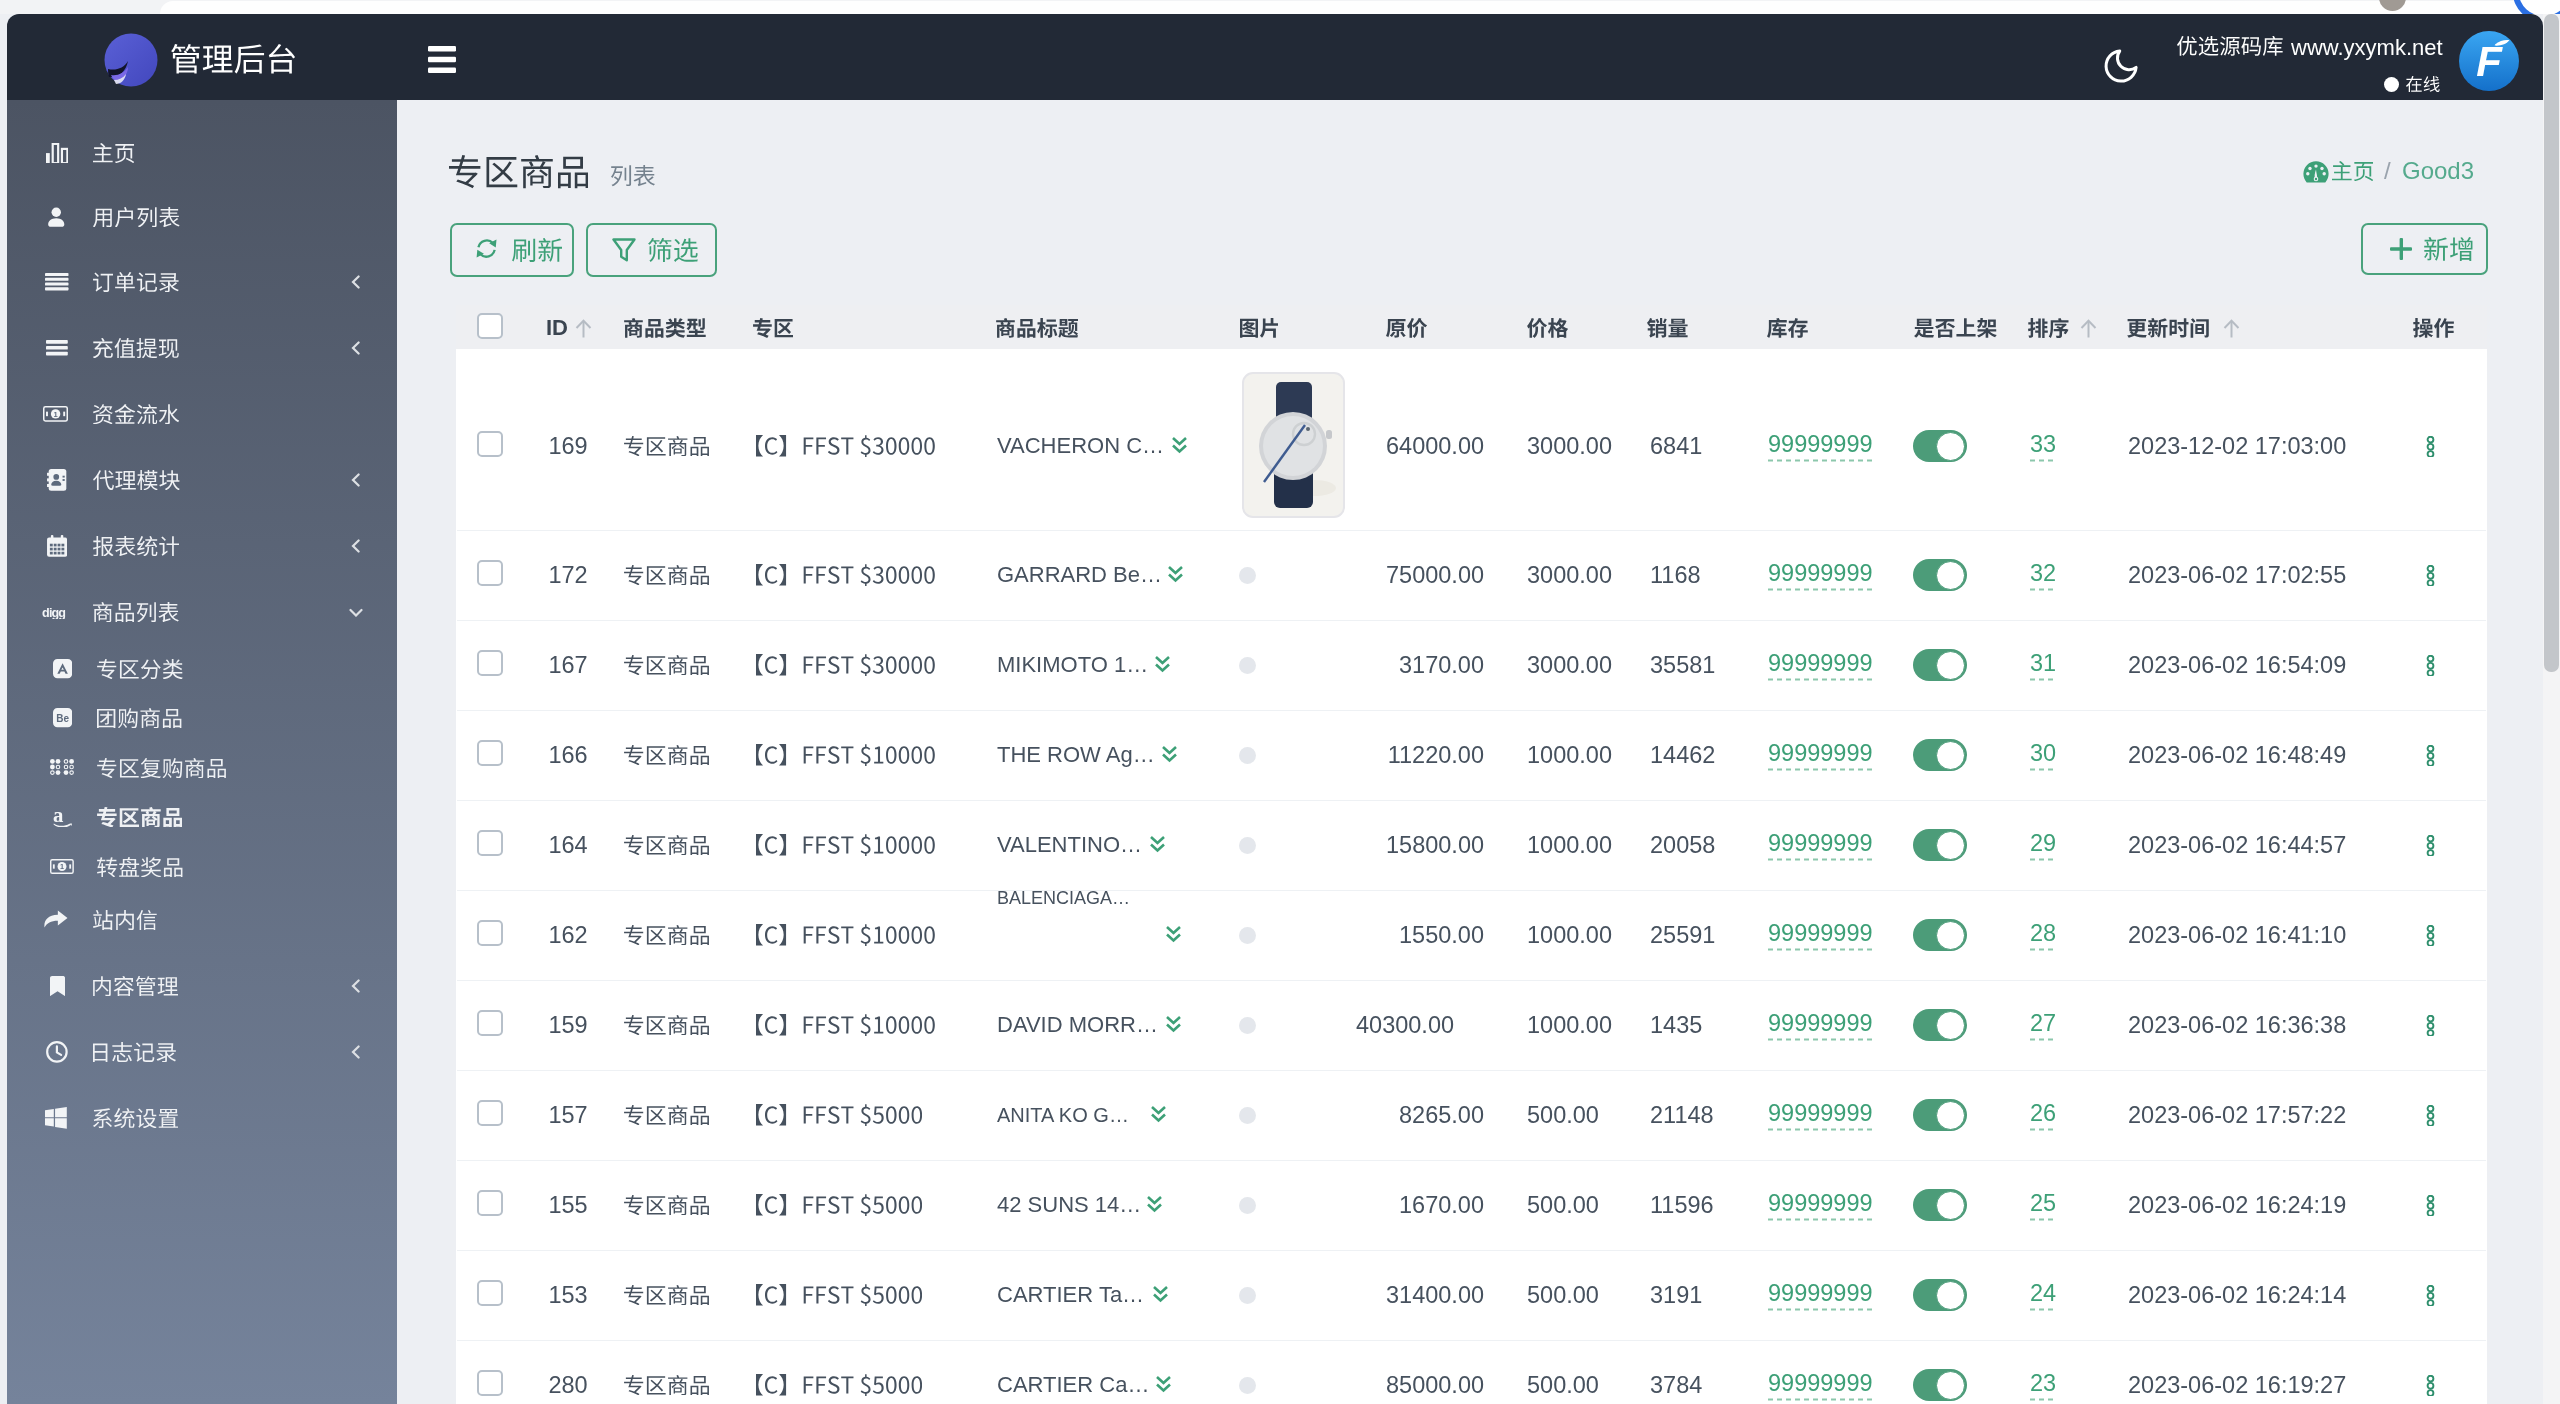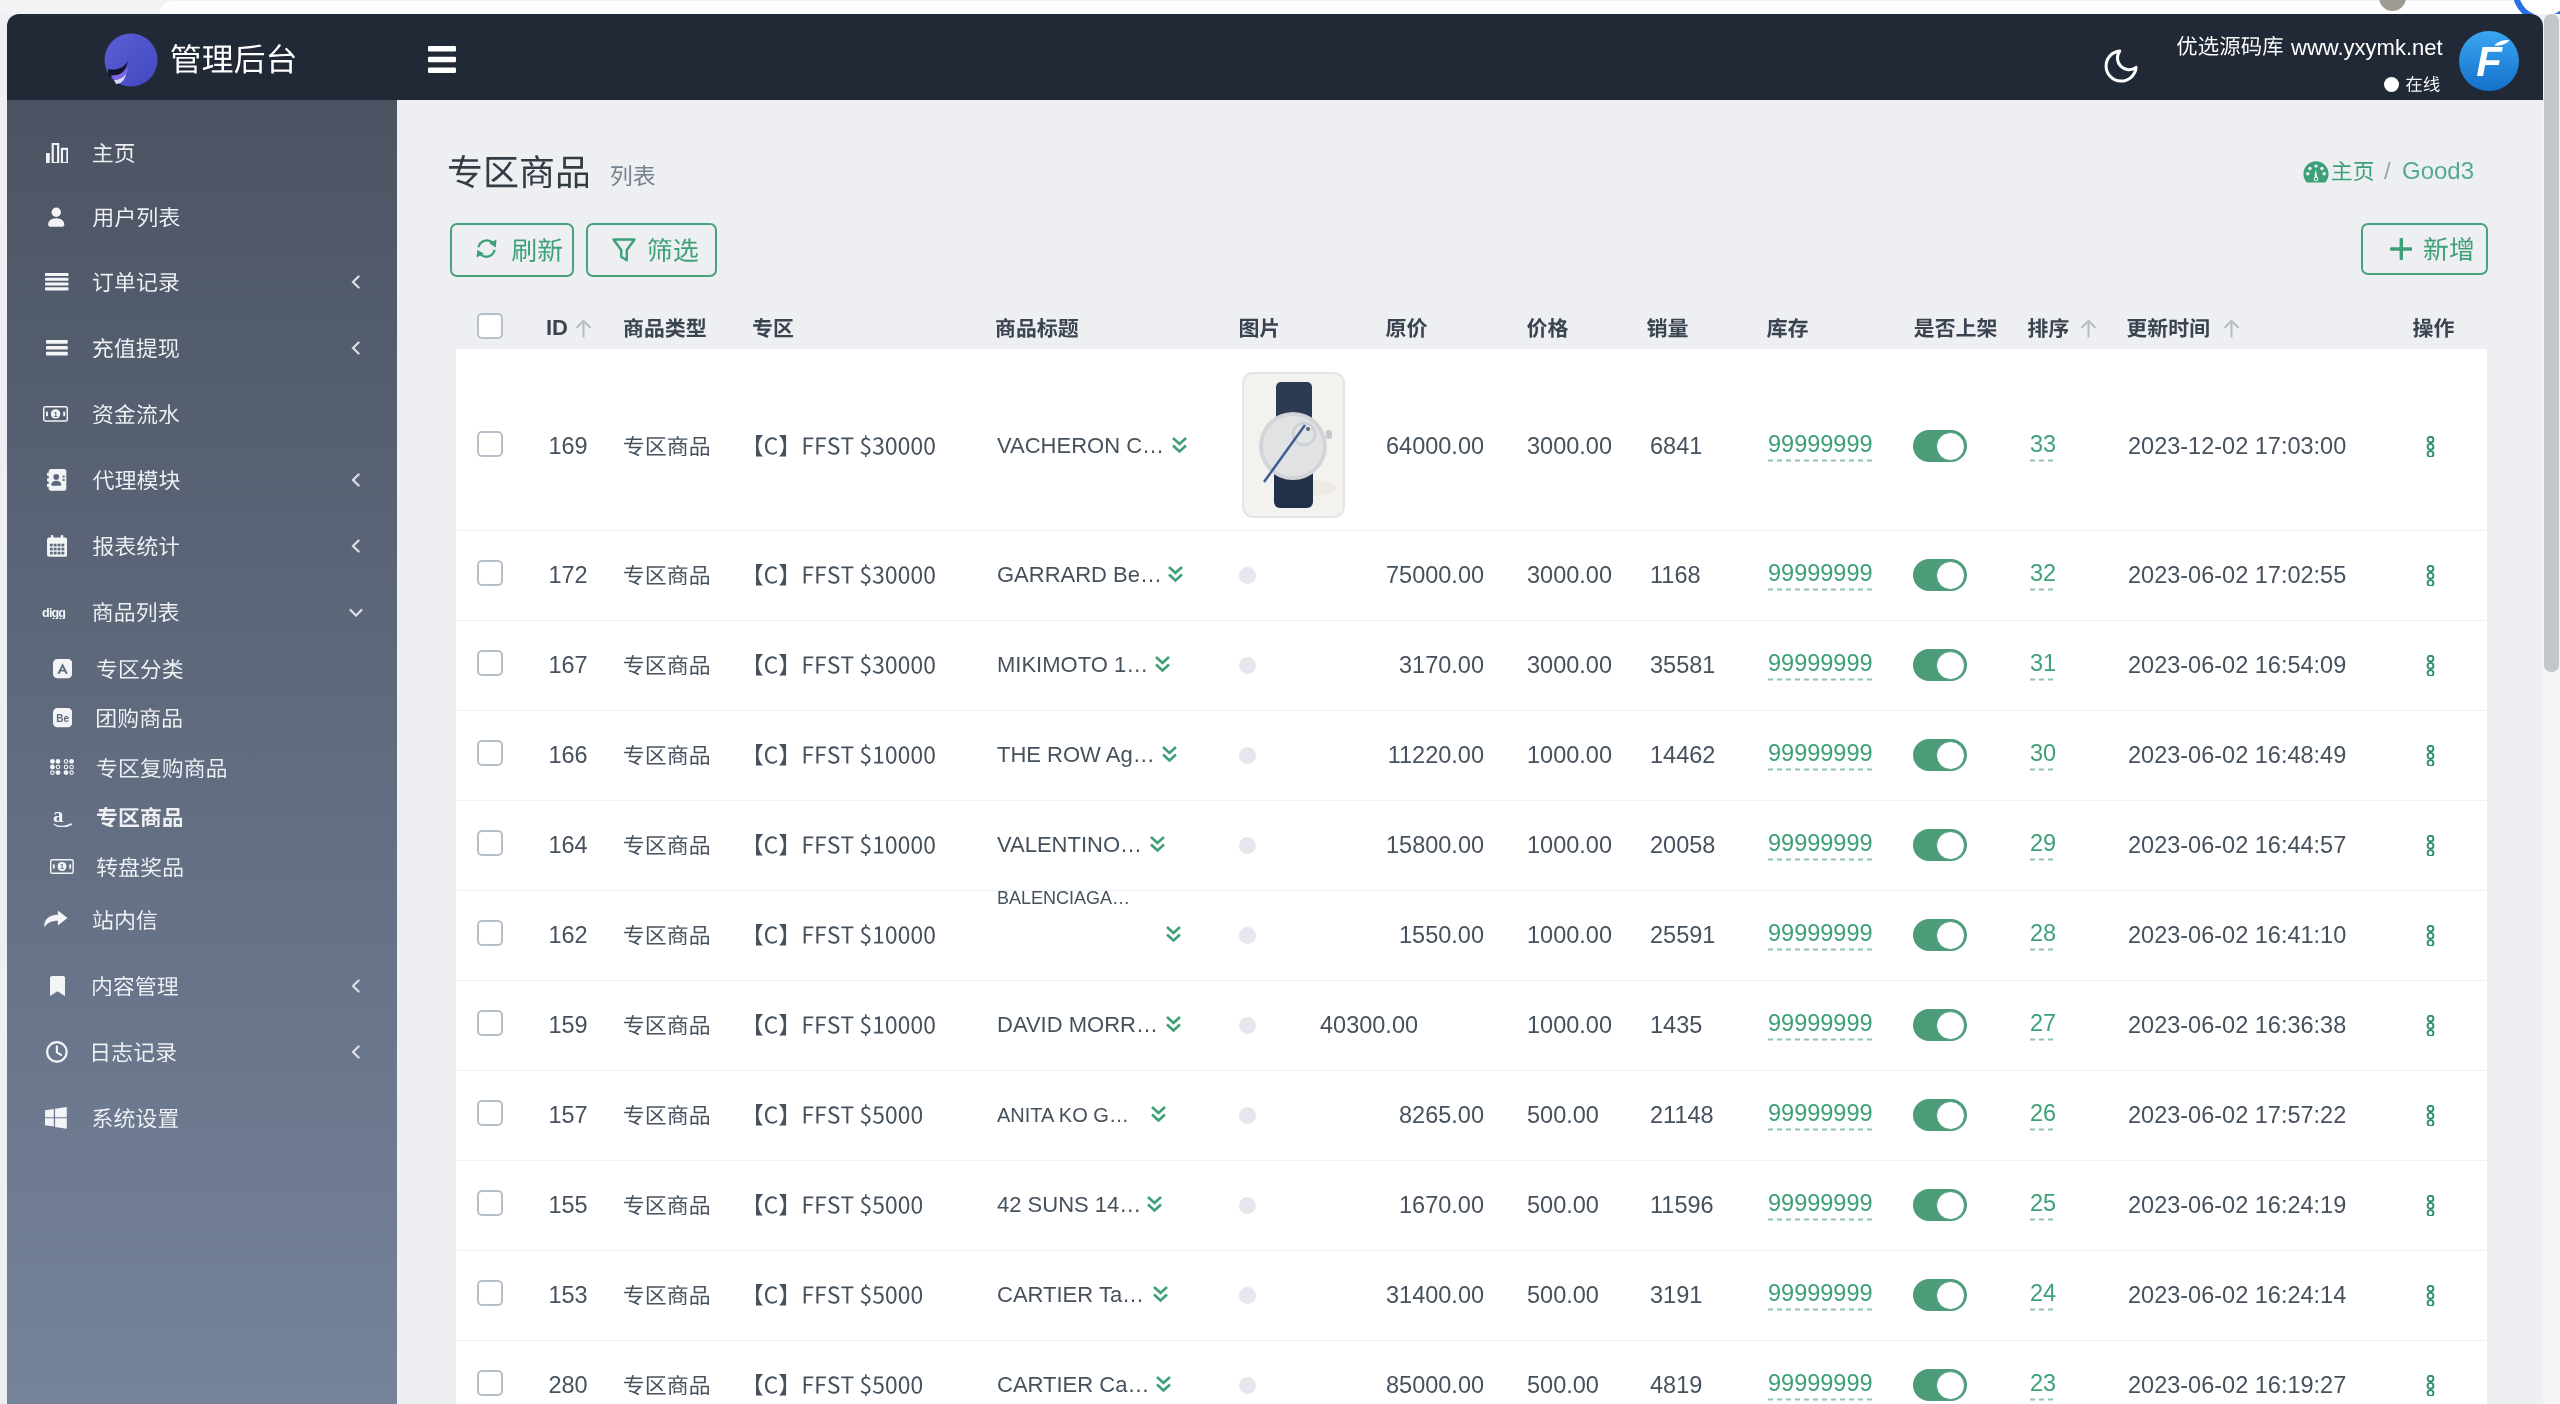--- a/index.html
+++ b/index.html
@@ -299,21 +299,21 @@
 <div style="position:absolute;left:477px;top:1010.0px;width:26px;height:26px;box-sizing:border-box;border:2.5px solid #b7c0ca;border-radius:5px;background:#fff"></div>
 <div class="t" style="left:545px;top:1025px;transform:translateY(-50%);width:46px;text-align:center;font-size:23.5px">159</div>
 <div style="position:absolute;left:624.0px;top:1014.8px;width:85.1px;height:20.3px;line-height:0"><svg width="85.1" height="20.3" viewBox="1.23 -18.57 85.12 20.35">
       <path d="M9.3 -18.5 8.6 -16H3V-14.5H8.2L7.4 -11.8H1.2V-10.2H6.8C6.3 -8.7 5.9 -7.3 5.4 -6.2H15.7C14.4 -4.9 12.8 -3.4 11.3 -2C9.7 -2.6 8.1 -3.1 6.6 -3.5L5.7 -2.3C9 -1.3 13.4 0.5 15.6 1.8L16.6 0.4C15.6 -0.2 14.4 -0.8 13 -1.3C15 -3.3 17.2 -5.5 18.8 -7.1L17.6 -7.9L17.3 -7.8H7.7L8.5 -10.2H20.4V-11.8H9.1L9.9 -14.5H18.9V-16H10.4L11 -18.3Z M42.4 -17.3H24.1V1.1H42.9V-0.5H25.8V-15.7H42.4ZM27.7 -12.9C29.4 -11.5 31.3 -9.8 33.1 -8.1C31.2 -6.2 29.1 -4.6 27 -3.3C27.4 -3 28 -2.4 28.3 -2C30.4 -3.4 32.4 -5.1 34.3 -7C36.2 -5.2 37.9 -3.4 39 -2L40.3 -3.2C39.1 -4.6 37.4 -6.4 35.4 -8.2C37 -10 38.4 -12 39.6 -14L38.1 -14.6C37 -12.8 35.7 -11 34.2 -9.3C32.4 -10.9 30.6 -12.5 28.9 -13.8Z M50 -14.1C50.5 -13.4 51.1 -12.2 51.4 -11.6L52.9 -12.2C52.6 -12.8 52 -13.9 51.5 -14.7ZM56.3 -8.9C57.8 -7.9 59.7 -6.4 60.6 -5.5L61.6 -6.6C60.6 -7.5 58.7 -8.9 57.3 -9.9ZM52.7 -9.7C51.7 -8.6 50.2 -7.5 48.8 -6.7C49.1 -6.4 49.5 -5.7 49.6 -5.4C51 -6.3 52.8 -7.8 53.9 -9.2ZM58.5 -14.5C58.1 -13.6 57.5 -12.4 56.8 -11.5H46.6V1.7H48.2V-10.1H62V-0.1C62 0.3 61.8 0.4 61.4 0.4C61.1 0.4 59.8 0.4 58.5 0.4C58.7 0.7 58.9 1.3 59 1.6C60.9 1.6 62 1.6 62.6 1.4C63.3 1.2 63.5 0.8 63.5 -0.1V-11.5H58.6C59.1 -12.3 59.7 -13.2 60.3 -14.1ZM50.9 -6.1V-0H52.3V-1.1H59V-6.1ZM52.3 -4.9H57.6V-2.3H52.3ZM53.7 -18.1C54 -17.5 54.3 -16.8 54.6 -16.1H45.3V-14.7H64.7V-16.1H56.4C56.1 -16.8 55.7 -17.8 55.3 -18.6Z M72.6 -16H81.4V-11.8H72.6ZM71 -17.5V-10.2H83.1V-17.5ZM67.8 -7.9V1.8H69.4V0.6H74V1.6H75.7V-7.9ZM69.4 -1V-6.3H74V-1ZM78.1 -7.9V1.8H79.7V0.6H84.7V1.6H86.3V-7.9ZM79.7 -1V-6.3H84.7V-1Z" fill="#46515e"></path>
     </svg></div>
 <div style="position:absolute;left:756.0px;top:1013.9px;width:178.8px;height:22.3px;line-height:0"><svg width="178.8" height="22.3" viewBox="15.32 -19.46 178.85 22.29">
       <path d="M22.2 -19.3V-19.5H15.3V2H22.2V1.9C19.7 -0.3 17.7 -4.1 17.7 -8.7C17.7 -13.4 19.7 -17.2 22.2 -19.3Z M31.7 0.3C33.9 0.3 35.5 -0.6 36.8 -2.1L35.7 -3.5C34.6 -2.3 33.4 -1.6 31.8 -1.6C28.5 -1.6 26.5 -4.2 26.5 -8.5C26.5 -12.7 28.7 -15.3 31.8 -15.3C33.3 -15.3 34.4 -14.7 35.3 -13.7L36.4 -15.1C35.5 -16.2 33.9 -17.2 31.8 -17.2C27.5 -17.2 24.3 -13.9 24.3 -8.4C24.3 -2.9 27.5 0.3 31.7 0.3Z M45.4 2V-19.5H38.5V-19.3C41 -17.2 43 -13.4 43 -8.7C43 -4.1 41 -0.3 38.5 1.9V2Z M63 0H65.1V-7.6H71.6V-9.4H65.1V-15.1H72.7V-16.9H63Z M75.7 0H77.8V-7.6H84.2V-9.4H77.8V-15.1H85.4V-16.9H75.7Z M93.1 0.3C96.6 0.3 98.8 -1.8 98.8 -4.5C98.8 -7 97.3 -8.1 95.3 -9L92.9 -10C91.6 -10.6 90.1 -11.2 90.1 -12.9C90.1 -14.4 91.4 -15.3 93.3 -15.3C94.8 -15.3 96.1 -14.7 97.1 -13.7L98.2 -15.1C97 -16.3 95.3 -17.2 93.3 -17.2C90.2 -17.2 88 -15.3 88 -12.7C88 -10.2 89.8 -9 91.4 -8.4L93.8 -7.3C95.4 -6.6 96.6 -6 96.6 -4.3C96.6 -2.7 95.3 -1.6 93.1 -1.6C91.3 -1.6 89.6 -2.4 88.4 -3.7L87.2 -2.2C88.6 -0.7 90.7 0.3 93.1 0.3Z M105.6 0H107.7V-15.1H112.8V-16.9H100.5V-15.1H105.6Z M124.4 2.8H125.9V0.2C128.4 -0.1 129.9 -1.8 129.9 -4.2C129.9 -9.8 122.7 -8.7 122.7 -12.5C122.7 -14 123.7 -14.9 125.3 -14.9C126.7 -14.9 127.5 -14.4 128.5 -13.5L129.6 -14.7C128.6 -15.7 127.6 -16.5 125.9 -16.7V-19.2H124.4V-16.6C122.2 -16.3 120.7 -14.7 120.7 -12.4C120.7 -7.4 127.9 -8.3 127.9 -4.1C127.9 -2.5 126.9 -1.4 125 -1.4C123.4 -1.4 122.1 -2.2 121 -3.2L120 -1.7C121.1 -0.7 122.8 0.1 124.4 0.3Z M133.5 0H142.7V-1.7H139.4V-16.9H137.7C136.8 -16.3 135.7 -15.9 134.3 -15.7V-14.3H137.3V-1.7H133.5Z M150.6 0.3C153.8 0.3 155.9 -2.6 155.9 -8.5C155.9 -14.3 153.8 -17.2 150.6 -17.2C147.4 -17.2 145.4 -14.3 145.4 -8.5C145.4 -2.6 147.4 0.3 150.6 0.3ZM150.6 -1.4C148.7 -1.4 147.4 -3.5 147.4 -8.5C147.4 -13.4 148.7 -15.5 150.6 -15.5C152.5 -15.5 153.8 -13.4 153.8 -8.5C153.8 -3.5 152.5 -1.4 150.6 -1.4Z M163.4 0.3C166.6 0.3 168.6 -2.6 168.6 -8.5C168.6 -14.3 166.6 -17.2 163.4 -17.2C160.2 -17.2 158.1 -14.3 158.1 -8.5C158.1 -2.6 160.2 0.3 163.4 0.3ZM163.4 -1.4C161.5 -1.4 160.2 -3.5 160.2 -8.5C160.2 -13.4 161.5 -15.5 163.4 -15.5C165.3 -15.5 166.6 -13.4 166.6 -8.5C166.6 -3.5 165.3 -1.4 163.4 -1.4Z M176.2 0.3C179.4 0.3 181.4 -2.6 181.4 -8.5C181.4 -14.3 179.4 -17.2 176.2 -17.2C172.9 -17.2 170.9 -14.3 170.9 -8.5C170.9 -2.6 172.9 0.3 176.2 0.3ZM176.2 -1.4C174.2 -1.4 172.9 -3.5 172.9 -8.5C172.9 -13.4 174.2 -15.5 176.2 -15.5C178.1 -15.5 179.4 -13.4 179.4 -8.5C179.4 -3.5 178.1 -1.4 176.2 -1.4Z M188.9 0.3C192.1 0.3 194.2 -2.6 194.2 -8.5C194.2 -14.3 192.1 -17.2 188.9 -17.2C185.7 -17.2 183.7 -14.3 183.7 -8.5C183.7 -2.6 185.7 0.3 188.9 0.3ZM188.9 -1.4C187 -1.4 185.7 -3.5 185.7 -8.5C185.7 -13.4 187 -15.5 188.9 -15.5C190.8 -15.5 192.1 -13.4 192.1 -8.5C192.1 -3.5 190.8 -1.4 188.9 -1.4Z" fill="#46515e"></path>
     </svg></div>
 <div class="t" style="left:997px;top:1025px;transform:translateY(-50%);font-size:22px">DAVID MORR…</div>
 <div class="ab" style="left:1238.5px;top:1016.5px;width:17px;height:17px;border-radius:50%;background:#e4e7ec"></div>
-<div class="t" style="left:1320px;top:1025px;transform:translateY(-50%);width:98px;text-align:left;font-size:23.5px">40300.00</div>
+<div class="t" style="left:1356px;top:1025px;transform:translateY(-50%);width:98px;text-align:left;font-size:23.5px">40300.00</div>
 <div class="t" style="left:1527px;top:1025px;transform:translateY(-50%);font-size:23.5px">1000.00</div>
 <div class="t" style="left:1650px;top:1025px;transform:translateY(-50%);font-size:23.5px">1435</div>
 <div class="t" style="left:1768px;top:1025px;transform:translateY(-50%);font-size:23.5px;color:#3da077;padding-bottom:4px;background:repeating-linear-gradient(90deg,#8cc7ac 0 5px,transparent 5px 9px) left bottom/100% 2px no-repeat">99999999</div>
 <div class="ab" style="left:1913px;top:1009.0px;width:54px;height:32px;border-radius:16px;background:#4c9c79"></div>
 <div class="ab" style="left:1936px;top:1010.5px;width:29px;height:29px;border-radius:50%;background:#fff;border:1px solid #4c9c79;box-sizing:border-box"></div>
 <div class="t" style="left:2030px;top:1025px;transform:translateY(-50%);font-size:23.5px;color:#3da077;padding-bottom:4px;background:repeating-linear-gradient(90deg,#8cc7ac 0 5px,transparent 5px 9px) left bottom/100% 2px no-repeat">27</div>
 <div class="t" style="left:2128px;top:1025px;transform:translateY(-50%);font-size:23.5px">2023-06-02 16:36:38</div>
 <div style="position:absolute;left:2425.5px;top:1014.5px;width:9.0px;height:21.0px;line-height:0"><svg width="9.0" height="21.0" viewBox="0 0 9 21">
       <circle cx="4.5" cy="3.6" r="2.9" fill="none" stroke="#2f8f6d" stroke-width="1.9"></circle>
       <circle cx="4.5" cy="10.8" r="2.9" fill="none" stroke="#2f8f6d" stroke-width="1.9"></circle>
@@ -397,21 +397,21 @@
 <div style="position:absolute;left:624.0px;top:1374.8px;width:85.1px;height:20.3px;line-height:0"><svg width="85.1" height="20.3" viewBox="1.23 -18.57 85.12 20.35">
       <path d="M9.3 -18.5 8.6 -16H3V-14.5H8.2L7.4 -11.8H1.2V-10.2H6.8C6.3 -8.7 5.9 -7.3 5.4 -6.2H15.7C14.4 -4.9 12.8 -3.4 11.3 -2C9.7 -2.6 8.1 -3.1 6.6 -3.5L5.7 -2.3C9 -1.3 13.4 0.5 15.6 1.8L16.6 0.4C15.6 -0.2 14.4 -0.8 13 -1.3C15 -3.3 17.2 -5.5 18.8 -7.1L17.6 -7.9L17.3 -7.8H7.7L8.5 -10.2H20.4V-11.8H9.1L9.9 -14.5H18.9V-16H10.4L11 -18.3Z M42.4 -17.3H24.1V1.1H42.9V-0.5H25.8V-15.7H42.4ZM27.7 -12.9C29.4 -11.5 31.3 -9.8 33.1 -8.1C31.2 -6.2 29.1 -4.6 27 -3.3C27.4 -3 28 -2.4 28.3 -2C30.4 -3.4 32.4 -5.1 34.3 -7C36.2 -5.2 37.9 -3.4 39 -2L40.3 -3.2C39.1 -4.6 37.4 -6.4 35.4 -8.2C37 -10 38.4 -12 39.6 -14L38.1 -14.6C37 -12.8 35.7 -11 34.2 -9.3C32.4 -10.9 30.6 -12.5 28.9 -13.8Z M50 -14.1C50.5 -13.4 51.1 -12.2 51.4 -11.6L52.9 -12.2C52.6 -12.8 52 -13.9 51.5 -14.7ZM56.3 -8.9C57.8 -7.9 59.7 -6.4 60.6 -5.5L61.6 -6.6C60.6 -7.5 58.7 -8.9 57.3 -9.9ZM52.7 -9.7C51.7 -8.6 50.2 -7.5 48.8 -6.7C49.1 -6.4 49.5 -5.7 49.6 -5.4C51 -6.3 52.8 -7.8 53.9 -9.2ZM58.5 -14.5C58.1 -13.6 57.5 -12.4 56.8 -11.5H46.6V1.7H48.2V-10.1H62V-0.1C62 0.3 61.8 0.4 61.4 0.4C61.1 0.4 59.8 0.4 58.5 0.4C58.7 0.7 58.9 1.3 59 1.6C60.9 1.6 62 1.6 62.6 1.4C63.3 1.2 63.5 0.8 63.5 -0.1V-11.5H58.6C59.1 -12.3 59.7 -13.2 60.3 -14.1ZM50.9 -6.1V-0H52.3V-1.1H59V-6.1ZM52.3 -4.9H57.6V-2.3H52.3ZM53.7 -18.1C54 -17.5 54.3 -16.8 54.6 -16.1H45.3V-14.7H64.7V-16.1H56.4C56.1 -16.8 55.7 -17.8 55.3 -18.6Z M72.6 -16H81.4V-11.8H72.6ZM71 -17.5V-10.2H83.1V-17.5ZM67.8 -7.9V1.8H69.4V0.6H74V1.6H75.7V-7.9ZM69.4 -1V-6.3H74V-1ZM78.1 -7.9V1.8H79.7V0.6H84.7V1.6H86.3V-7.9ZM79.7 -1V-6.3H84.7V-1Z" fill="#46515e"></path>
     </svg></div>
 <div style="position:absolute;left:756.0px;top:1373.9px;width:166.1px;height:22.3px;line-height:0"><svg width="166.1" height="22.3" viewBox="15.32 -19.46 166.08 22.29">
       <path d="M22.2 -19.3V-19.5H15.3V2H22.2V1.9C19.7 -0.3 17.7 -4.1 17.7 -8.7C17.7 -13.4 19.7 -17.2 22.2 -19.3Z M31.7 0.3C33.9 0.3 35.5 -0.6 36.8 -2.1L35.7 -3.5C34.6 -2.3 33.4 -1.6 31.8 -1.6C28.5 -1.6 26.5 -4.2 26.5 -8.5C26.5 -12.7 28.7 -15.3 31.8 -15.3C33.3 -15.3 34.4 -14.7 35.3 -13.7L36.4 -15.1C35.5 -16.2 33.9 -17.2 31.8 -17.2C27.5 -17.2 24.3 -13.9 24.3 -8.4C24.3 -2.9 27.5 0.3 31.7 0.3Z M45.4 2V-19.5H38.5V-19.3C41 -17.2 43 -13.4 43 -8.7C43 -4.1 41 -0.3 38.5 1.9V2Z M63 0H65.1V-7.6H71.6V-9.4H65.1V-15.1H72.7V-16.9H63Z M75.7 0H77.8V-7.6H84.2V-9.4H77.8V-15.1H85.4V-16.9H75.7Z M93.1 0.3C96.6 0.3 98.8 -1.8 98.8 -4.5C98.8 -7 97.3 -8.1 95.3 -9L92.9 -10C91.6 -10.6 90.1 -11.2 90.1 -12.9C90.1 -14.4 91.4 -15.3 93.3 -15.3C94.8 -15.3 96.1 -14.7 97.1 -13.7L98.2 -15.1C97 -16.3 95.3 -17.2 93.3 -17.2C90.2 -17.2 88 -15.3 88 -12.7C88 -10.2 89.8 -9 91.4 -8.4L93.8 -7.3C95.4 -6.6 96.6 -6 96.6 -4.3C96.6 -2.7 95.3 -1.6 93.1 -1.6C91.3 -1.6 89.6 -2.4 88.4 -3.7L87.2 -2.2C88.6 -0.7 90.7 0.3 93.1 0.3Z M105.6 0H107.7V-15.1H112.8V-16.9H100.5V-15.1H105.6Z M124.4 2.8H125.9V0.2C128.4 -0.1 129.9 -1.8 129.9 -4.2C129.9 -9.8 122.7 -8.7 122.7 -12.5C122.7 -14 123.7 -14.9 125.3 -14.9C126.7 -14.9 127.5 -14.4 128.5 -13.5L129.6 -14.7C128.6 -15.7 127.6 -16.5 125.9 -16.7V-19.2H124.4V-16.6C122.2 -16.3 120.7 -14.7 120.7 -12.4C120.7 -7.4 127.9 -8.3 127.9 -4.1C127.9 -2.5 126.9 -1.4 125 -1.4C123.4 -1.4 122.1 -2.2 121 -3.2L120 -1.7C121.1 -0.7 122.8 0.1 124.4 0.3Z M137.5 0.3C140.3 0.3 143 -1.8 143 -5.5C143 -9.2 140.7 -10.9 137.9 -10.9C136.9 -10.9 136.2 -10.6 135.4 -10.2L135.8 -15.1H142.2V-16.9H134L133.4 -9L134.6 -8.3C135.5 -8.9 136.3 -9.3 137.4 -9.3C139.5 -9.3 140.9 -7.8 140.9 -5.4C140.9 -3 139.3 -1.4 137.3 -1.4C135.3 -1.4 134.1 -2.3 133.1 -3.3L132.1 -1.9C133.2 -0.8 134.8 0.3 137.5 0.3Z M150.6 0.3C153.8 0.3 155.9 -2.6 155.9 -8.5C155.9 -14.3 153.8 -17.2 150.6 -17.2C147.4 -17.2 145.4 -14.3 145.4 -8.5C145.4 -2.6 147.4 0.3 150.6 0.3ZM150.6 -1.4C148.7 -1.4 147.4 -3.5 147.4 -8.5C147.4 -13.4 148.7 -15.5 150.6 -15.5C152.5 -15.5 153.8 -13.4 153.8 -8.5C153.8 -3.5 152.5 -1.4 150.6 -1.4Z M163.4 0.3C166.6 0.3 168.6 -2.6 168.6 -8.5C168.6 -14.3 166.6 -17.2 163.4 -17.2C160.2 -17.2 158.1 -14.3 158.1 -8.5C158.1 -2.6 160.2 0.3 163.4 0.3ZM163.4 -1.4C161.5 -1.4 160.2 -3.5 160.2 -8.5C160.2 -13.4 161.5 -15.5 163.4 -15.5C165.3 -15.5 166.6 -13.4 166.6 -8.5C166.6 -3.5 165.3 -1.4 163.4 -1.4Z M176.2 0.3C179.4 0.3 181.4 -2.6 181.4 -8.5C181.4 -14.3 179.4 -17.2 176.2 -17.2C172.9 -17.2 170.9 -14.3 170.9 -8.5C170.9 -2.6 172.9 0.3 176.2 0.3ZM176.2 -1.4C174.2 -1.4 172.9 -3.5 172.9 -8.5C172.9 -13.4 174.2 -15.5 176.2 -15.5C178.1 -15.5 179.4 -13.4 179.4 -8.5C179.4 -3.5 178.1 -1.4 176.2 -1.4Z" fill="#46515e"></path>
     </svg></div>
 <div class="t" style="left:997px;top:1385px;transform:translateY(-50%);font-size:22px">CARTIER Ca…</div>
 <div class="ab" style="left:1238.5px;top:1376.5px;width:17px;height:17px;border-radius:50%;background:#e4e7ec"></div>
 <div class="t" style="left:1386px;top:1385px;transform:translateY(-50%);width:98px;text-align:center;font-size:23.5px">85000.00</div>
 <div class="t" style="left:1527px;top:1385px;transform:translateY(-50%);font-size:23.5px">500.00</div>
-<div class="t" style="left:1650px;top:1385px;transform:translateY(-50%);font-size:23.5px">4819</div>
+<div class="t" style="left:1650px;top:1385px;transform:translateY(-50%);font-size:23.5px">3784</div>
 <div class="t" style="left:1768px;top:1385px;transform:translateY(-50%);font-size:23.5px;color:#3da077;padding-bottom:4px;background:repeating-linear-gradient(90deg,#8cc7ac 0 5px,transparent 5px 9px) left bottom/100% 2px no-repeat">99999999</div>
 <div class="ab" style="left:1913px;top:1369.0px;width:54px;height:32px;border-radius:16px;background:#4c9c79"></div>
 <div class="ab" style="left:1936px;top:1370.5px;width:29px;height:29px;border-radius:50%;background:#fff;border:1px solid #4c9c79;box-sizing:border-box"></div>
 <div class="t" style="left:2030px;top:1385px;transform:translateY(-50%);font-size:23.5px;color:#3da077;padding-bottom:4px;background:repeating-linear-gradient(90deg,#8cc7ac 0 5px,transparent 5px 9px) left bottom/100% 2px no-repeat">23</div>
 <div class="t" style="left:2128px;top:1385px;transform:translateY(-50%);font-size:23.5px">2023-06-02 16:19:27</div>
 <div style="position:absolute;left:2425.5px;top:1374.5px;width:9.0px;height:21.0px;line-height:0"><svg width="9.0" height="21.0" viewBox="0 0 9 21">
       <circle cx="4.5" cy="3.6" r="2.9" fill="none" stroke="#2f8f6d" stroke-width="1.9"></circle>
       <circle cx="4.5" cy="10.8" r="2.9" fill="none" stroke="#2f8f6d" stroke-width="1.9"></circle>
       <circle cx="4.5" cy="18.0" r="2.9" fill="none" stroke="#2f8f6d" stroke-width="1.9"></circle>
     </svg></div>

